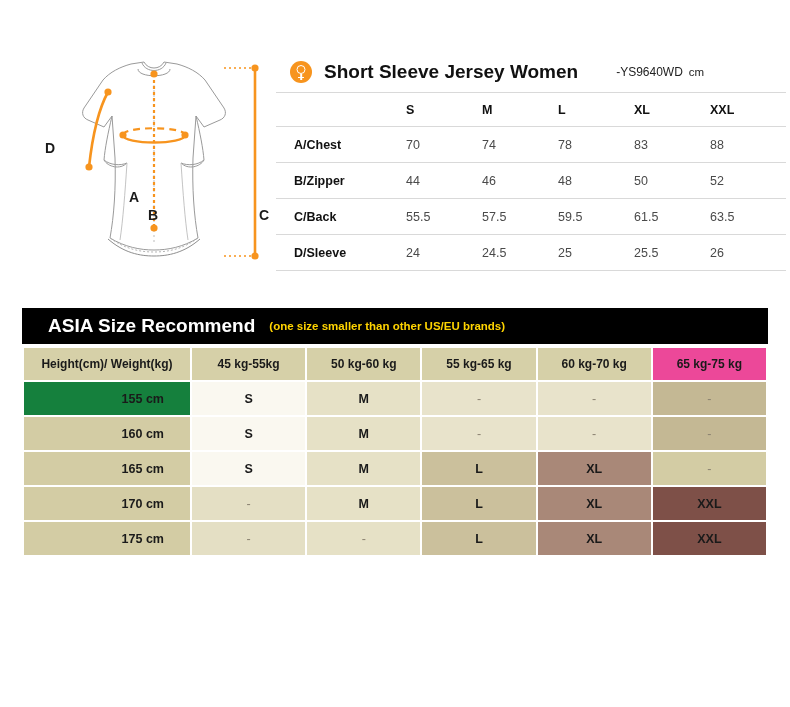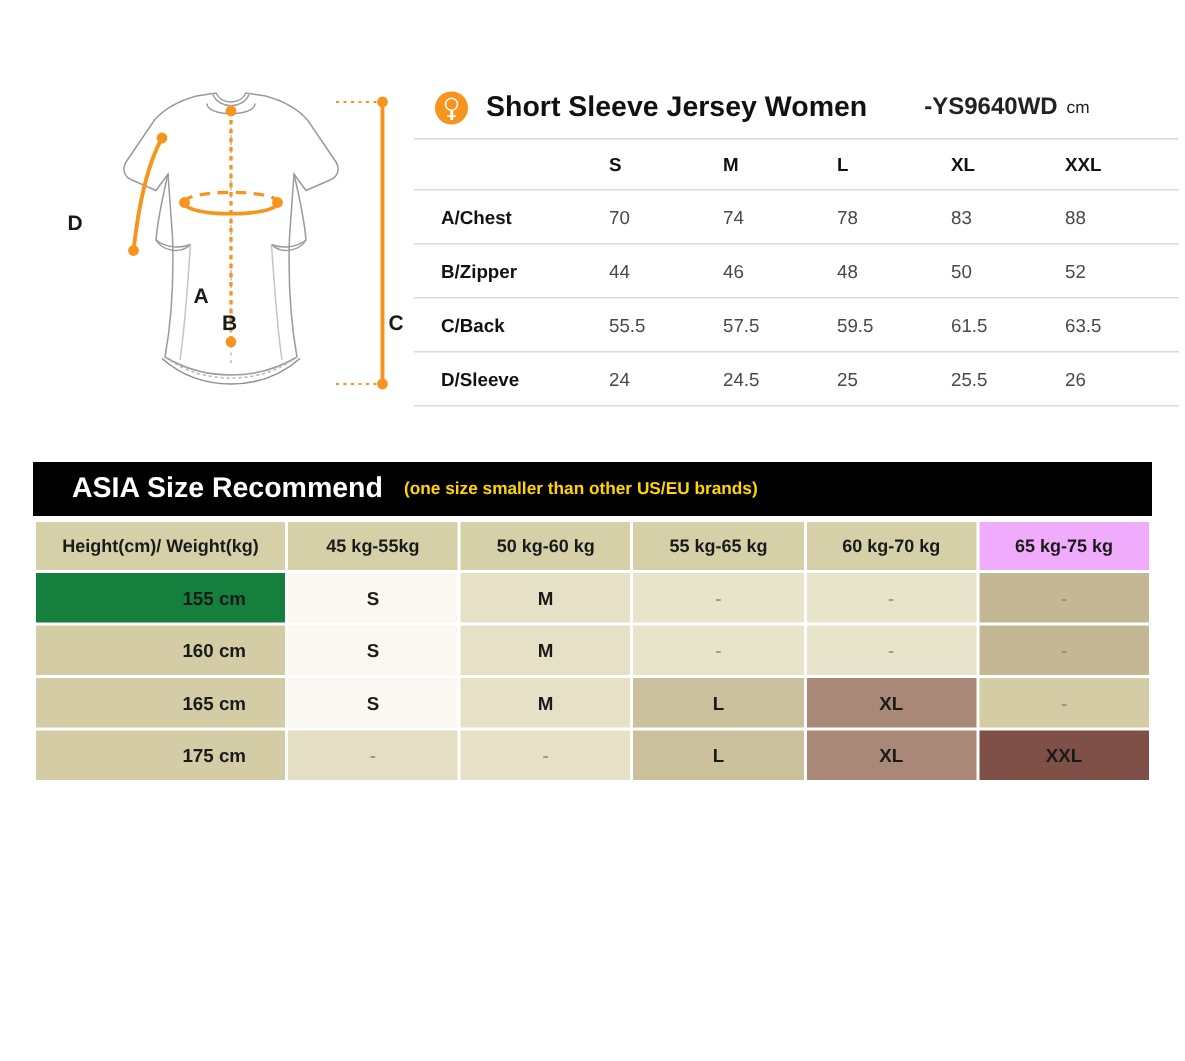--- a/index.html
+++ b/index.html
@@ -90,25 +90,24 @@
     height: 1.6px;
     background: #ffffff;
   }
   #measure-title {
     font-size: 19px;
     font-weight: bold;
     color: #111111;
     white-space: nowrap;
   }
   #measure-code {
-    font-size: 16px;
+    font-size: 12px;
     color: #222222;
     margin-left: 38px;
     white-space: nowrap;
-    font-weight: bold;
   }
   #measure-unit {
     font-size: 11.5px;
     color: #222222;
     margin-left: 6px;
     white-space: nowrap;
   }
 
   table.mtable {
     border-collapse: collapse;
@@ -333,21 +332,21 @@
 </div>
 
 <table id="asia-table">
   <thead>
     <tr>
       <th class="col-label" style="background: rgb(214, 208, 168);">Height(cm)/ Weight(kg)</th>
       <th style="background: rgb(214, 208, 168);">45 kg-55kg</th>
       <th style="background: rgb(214, 208, 168);">50 kg-60 kg</th>
       <th style="background: rgb(214, 208, 168);">55 kg-65 kg</th>
       <th style="background: rgb(214, 208, 168);">60 kg-70 kg</th>
-      <th style="background: #f0abfc;">65 kg-75 kg</th>
+      <th style="background: #ec4899;">65 kg-75 kg</th>
     </tr>
   </thead>
   <tbody id="asia-body">
       <tr>
         <td class="row-head" style="background: #15803d;">155 cm</td>
         <td class="cell" style="background: rgb(250, 248, 240);">S</td>
         <td class="cell" style="background: rgb(230, 225, 198);">M</td>
         <td class="cell empty" style="background: rgb(232, 227, 203);">-</td>
         <td class="cell empty" style="background: rgb(232, 227, 203);">-</td>
         <td class="cell empty" style="background: rgb(196, 184, 148);">-</td>
@@ -362,20 +361,28 @@
       </tr>
       <tr>
         <td class="row-head" style="background: rgb(211, 204, 164);">165 cm</td>
         <td class="cell" style="background: rgb(250, 248, 240);">S</td>
         <td class="cell" style="background: rgb(230, 225, 198);">M</td>
         <td class="cell" style="background: rgb(203, 192, 156);">L</td>
         <td class="cell" style="background: rgb(169, 136, 120);">XL</td>
         <td class="cell empty" style="background: rgb(211, 204, 164);">-</td>
       </tr>
       <tr>
+        <td class="row-head" style="background: rgb(211, 204, 164);">170 cm</td>
+        <td class="cell empty" style="background: rgb(228, 223, 196);">-</td>
+        <td class="cell" style="background: rgb(230, 225, 198);">M</td>
+        <td class="cell" style="background: rgb(203, 192, 156);">L</td>
+        <td class="cell" style="background: rgb(169, 136, 120);">XL</td>
+        <td class="cell" style="background: rgb(126, 80, 72);">XXL</td>
+      </tr>
+      <tr>
         <td class="row-head" style="background: rgb(211, 204, 164);">175 cm</td>
         <td class="cell empty" style="background: rgb(228, 223, 196);">-</td>
         <td class="cell empty" style="background: rgb(230, 225, 198);">-</td>
         <td class="cell" style="background: rgb(203, 192, 156);">L</td>
         <td class="cell" style="background: rgb(169, 136, 120);">XL</td>
         <td class="cell" style="background: rgb(126, 80, 72);">XXL</td>
       </tr>
     </tbody>
 </table>
 

